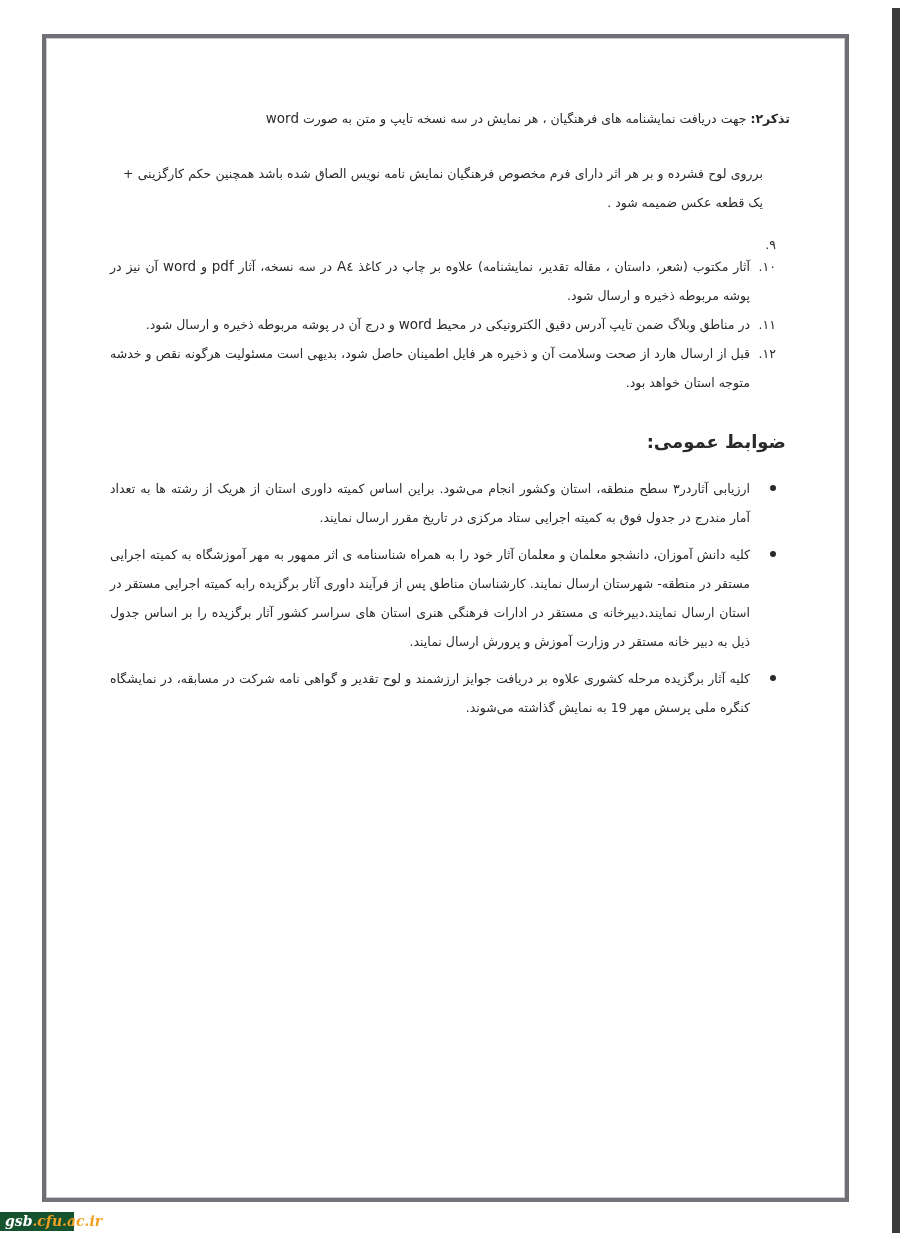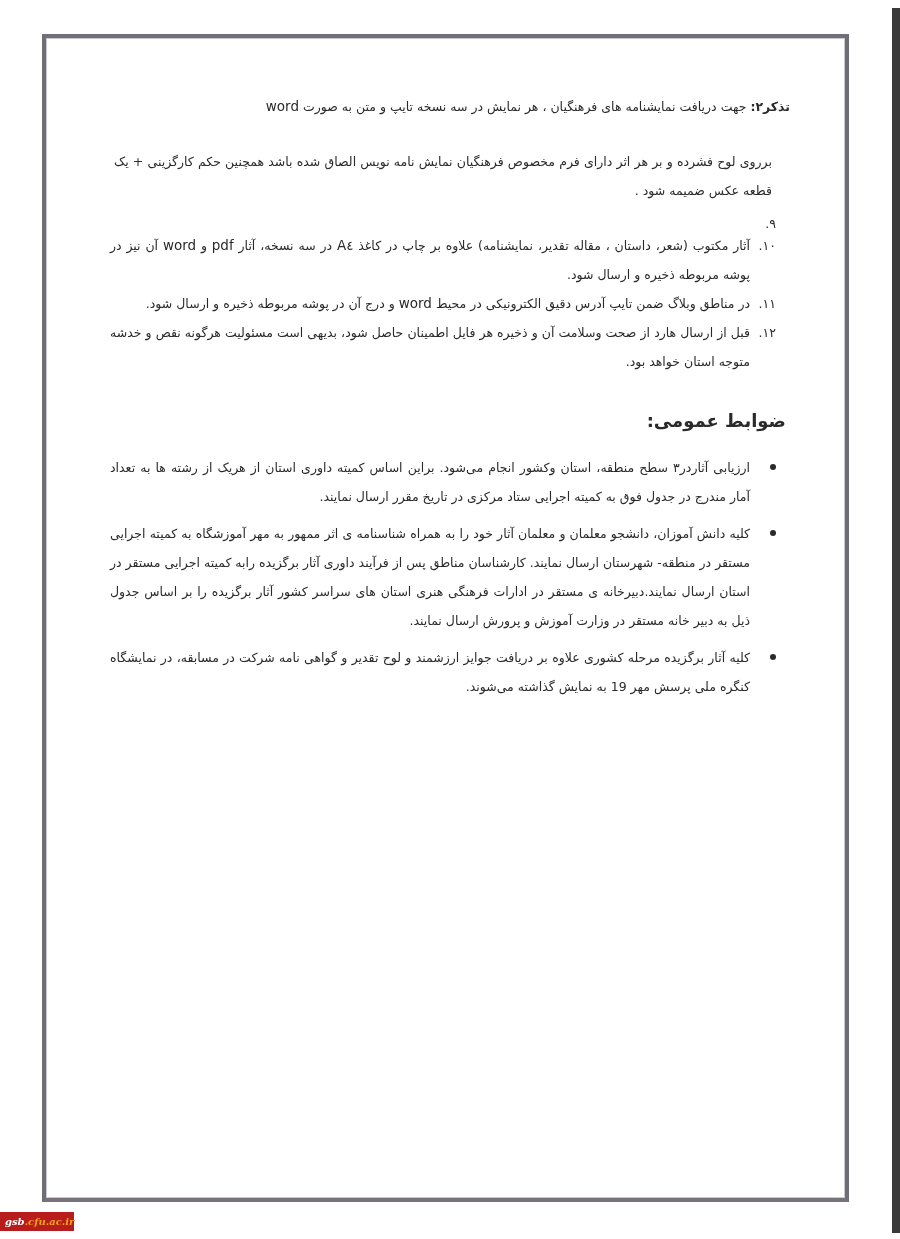--- a/index.html
+++ b/index.html
@@ -31,41 +31,41 @@
       height: 1160px;
       border: 4px solid #6f6f73;
       border-top-color: #707078;
       border-bottom-color: #77727a;
       box-shadow: inset 0 0 0 1px #c9c9cf;
       background: #ffffff;
     }
     .content {
       position: absolute;
       left: 110px;
-      top: 92px;
+      top: 104px;
       width: 680px;
       direction: rtl;
       text-align: justify;
       font-size: 12.5px;
       line-height: 29px;
     }
     .note {
       margin: 0 0 26px 0;
     }
     .note-label {
       font-weight: bold;
     }
     .latin {
       font-family: "DejaVu Sans", sans-serif;
       font-size: 13.5px;
       direction: ltr;
       unicode-bidi: embed;
     }
     .para {
-      margin: 4px;
+      margin: 13px;
       padding-right: 14px;
     }
     .num-item {
       position: relative;
       padding-right: 40px;
       margin: 0;
     }
     .num-item .num {
       position: absolute;
       right: 14px;
@@ -95,25 +95,25 @@
       height: 6px;
       border-radius: 50%;
       background: #2a2a2a;
     }
     .logo {
       position: absolute;
       left: 0;
       top: 1212px;
       width: 74px;
       height: 19px;
-      background: #b91c1c;
+      background: #14532d;
       font-family: "DejaVu Serif", serif;
       font-style: italic;
       font-weight: bold;
-      font-size: 10px;
+      font-size: 14px;
       line-height: 19px;
       padding-left: 5px;
       box-sizing: border-box;
       white-space: nowrap;
     }
     .logo .l1 { color: #ffffff; }
     .logo .l2 { color: #f0a020; }
   </style>
 </head>
 <body>

